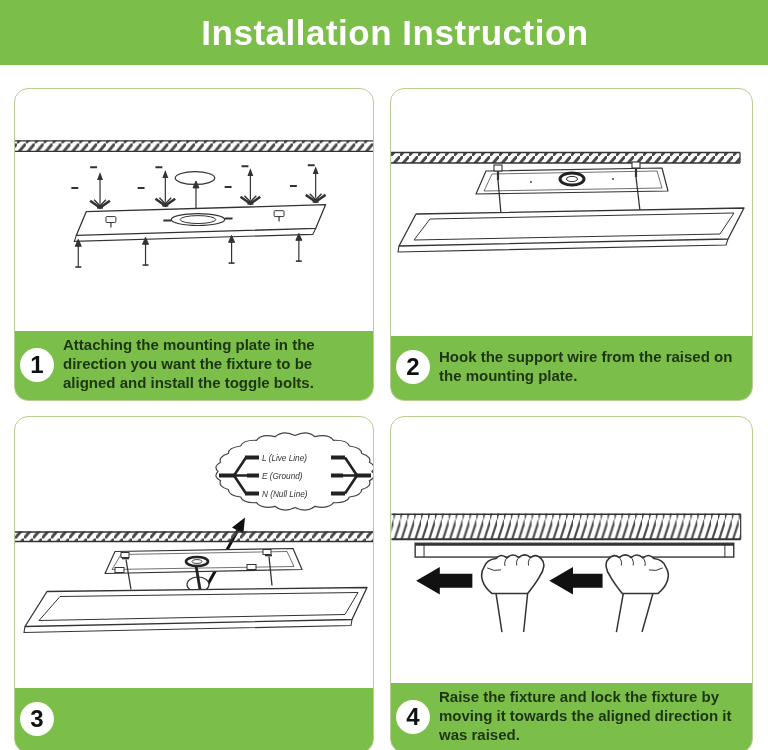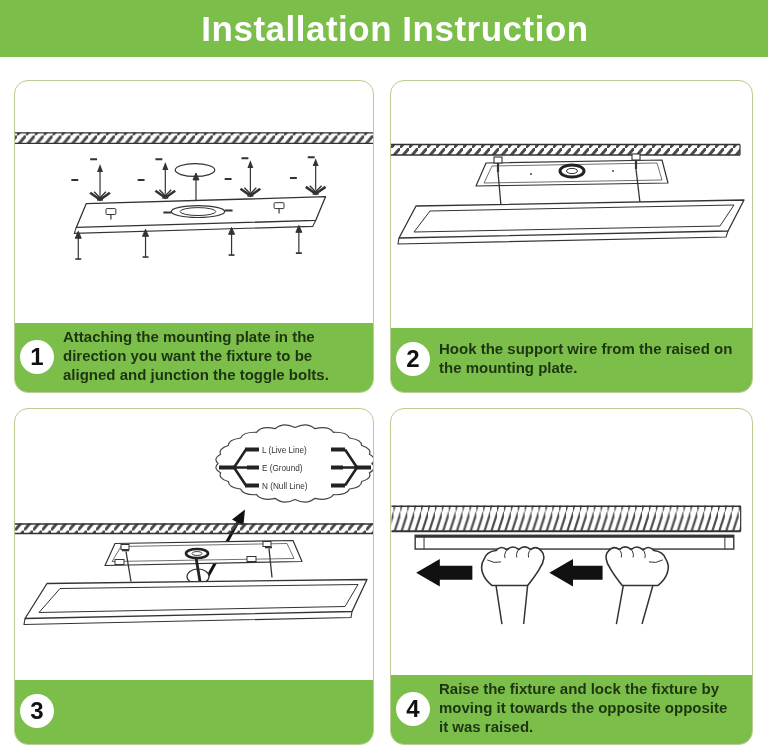--- a/index.html
+++ b/index.html
@@ -1,24 +1,24 @@
 <!DOCTYPE html>
 <html><head>
 <meta charset="utf-8">
 <style>
   html,body{margin:0;padding:0;background:#ffffff;}
   body{width:768px;height:750px;overflow:hidden;font-family:"Liberation Sans",sans-serif;}
   .page{width:768px;height:750px;background:#ffffff;}
-  header.banner{height:57px;background:#7cbe4a;display:flex;align-items:center;justify-content:center;padding-left:22px;}
+  header.banner{height:65px;background:#7cbe4a;display:flex;align-items:center;justify-content:center;padding-left:22px;}
   .banner h1{margin:0;color:#ffffff;font-size:35px;font-weight:800;letter-spacing:.5px;}
   .grid{display:grid;grid-template-columns:360px 363px;grid-template-rows:313px 337px;
         column-gap:16px;row-gap:15px;margin:23px 15px 0 14px;}
   .panel{border:1.5px solid #b9cc92;border-radius:14px;background:#ffffff;overflow:hidden;
          display:flex;flex-direction:column;box-sizing:border-box;}
-  .art{flex:1;min-height:0;}
+  .art{flex:1;min-height:0;font-style:italic;}
   .art svg{display:block;width:100%;height:100%;}
   .caption{background:#7cbe4a;min-height:64px;display:flex;align-items:center;
            padding:5px 12px 7px 5px;box-sizing:border-box;}
   .num{width:34px;height:34px;border-radius:50%;background:#ffffff;color:#111;
        display:flex;align-items:center;justify-content:center;font-size:24px;font-weight:bold;
        flex-shrink:0;margin-right:9px;}
   .caption p{margin:0;font-size:15px;line-height:1.26;color:#1d3513;font-weight:600;}
   svg line,svg path.ln,svg polygon.ln,svg polyline,svg ellipse,svg rect.ln{vector-effect:non-scaling-stroke;}
 </style>
 </head>
@@ -110,21 +110,21 @@
             <g transform="translate(285,146)">
                 <polygon points="0,0 -3,7 3,7"></polygon>
                 <line x1="0" y1="5" x2="0" y2="28" stroke-width="1.2"></line>
                 <path d="M-3,28 h6" stroke-width="1.6" fill="none"></path>
               </g>
           </g>
         </svg>
       </div>
       <div class="caption">
         <span class="num">1</span>
-        <p>Attaching the mounting plate in the direction you want the fixture to be aligned and junction the toggle bolts.</p>
+        <p>Attaching the mounting plate in the direction you want the fixture to be aligned and install the toggle bolts.</p>
       </div>
     </section>
 
     <section class="panel">
       <div class="art">
         <svg viewBox="0 0 361 245" preserveAspectRatio="xMidYMid meet">
           <defs>
             <pattern id="h2" patternUnits="userSpaceOnUse" width="9" height="11">
               <path d="M-1,12 L10,-1" stroke="#4a4a4a" stroke-width="3" fill="none"></path>
             </pattern>
@@ -266,18 +266,18 @@
               C214,147.5 215,155 220,162 C224,169 229,175 232,179 Z"></path>
             <path stroke-width="1" d="M254,144 q2,4 1,7 M242,143.5 q2,4 1,7 M230,143.5 q2,4 1,7 M273,153 q-7,4 -14,2"></path>
             <path stroke-width="1.5" d="M263,179 L252,218 M233,179 L226,218"></path>
           </g>
           <polygon fill="#111" points="23,166 47,152 47,159 80,159 80,173 47,173 47,180"></polygon>
           <polygon fill="#111" points="158,166 182,152 182,159 212,159 212,173 182,173 182,180"></polygon>
         </svg>
       </div>
       <div class="caption">
         <span class="num">4</span>
-        <p>Raise the fixture and lock the fixture by moving it towards the opposite opposite it was raised.</p>
+        <p>Raise the fixture and lock the fixture by moving it towards the aligned direction it was raised.</p>
       </div>
     </section>
 
   </main>
 </div>
 
 </body></html>

